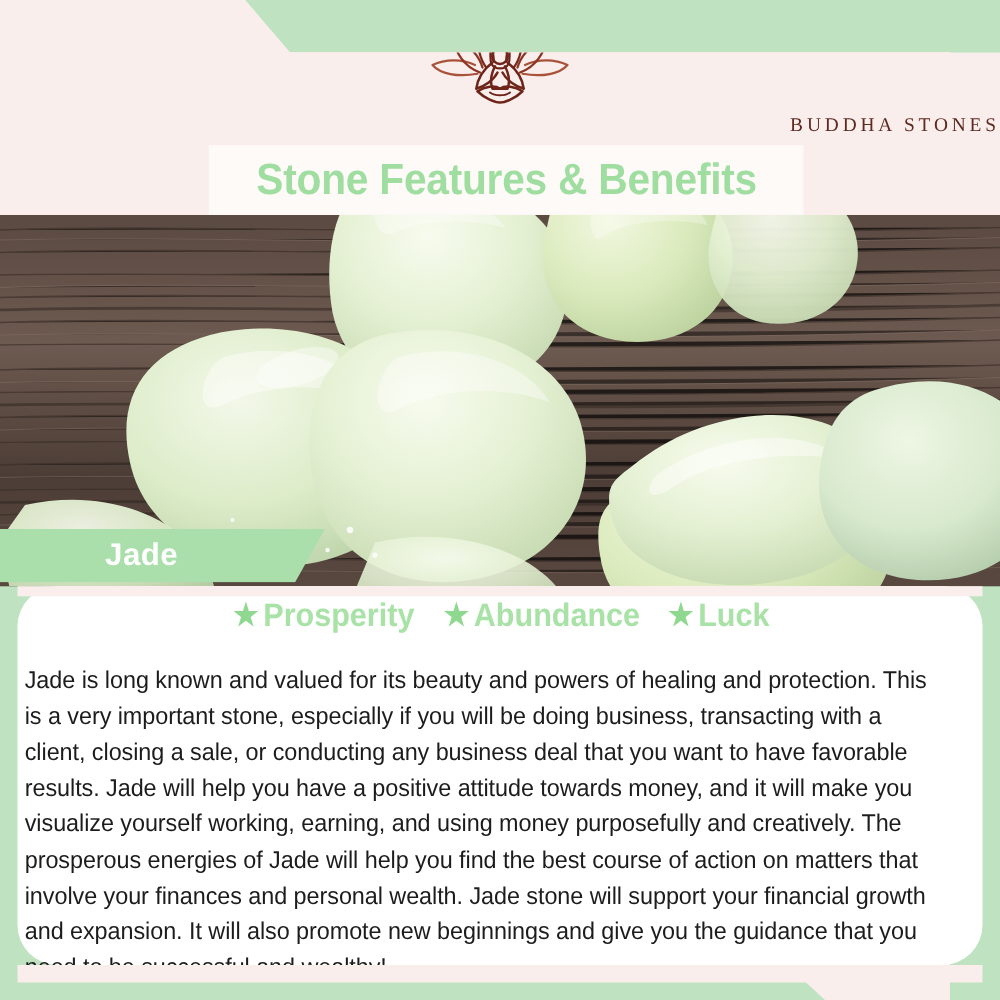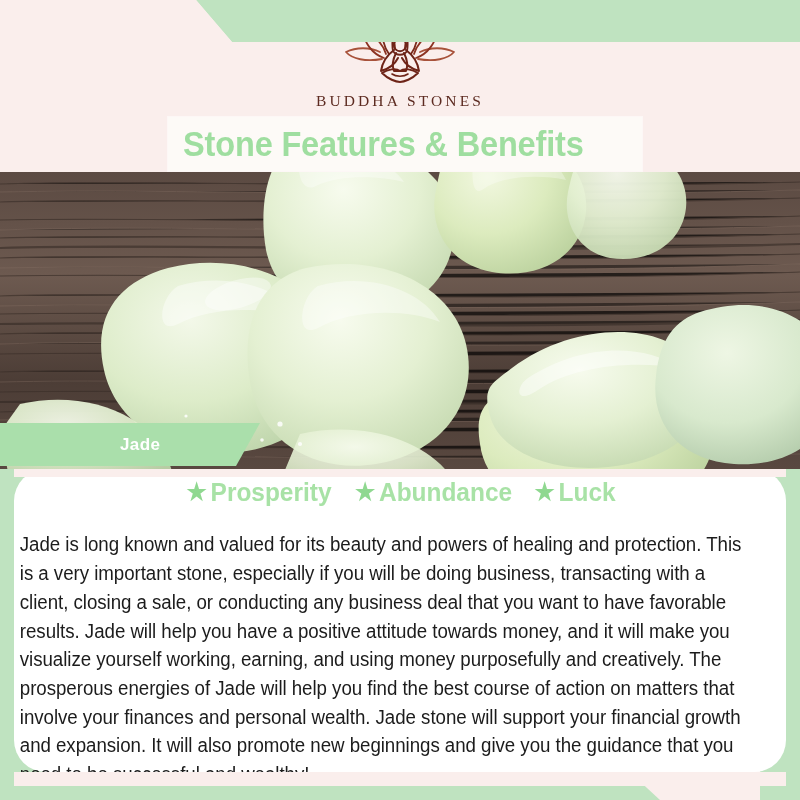--- a/index.html
+++ b/index.html
@@ -74,31 +74,32 @@
     height: 72px;
   }
   #brand-name {
     display: block;
     margin-top: 6px;
     font-family: "Liberation Serif", serif;
     font-size: 15.5px;
     letter-spacing: 3.1px;
     color: #5c2a20;
     font-weight: 400;
+    text-align: right;
   }
 
   
   #title-banner {
     position: absolute;
     left: 168px; top: 117px;
     width: 474px; height: 54px;
     background: #fdfaf7;
     display: flex;
     align-items: center;
-    justify-content: flex-start;
+    justify-content: center;
     box-shadow: 0 0 0 1px rgba(255,255,255,0.5);
   }
   #title-text {
     font-family: "Liberation Sans Narrow", "Liberation Sans", sans-serif;
     font-size: 35px;
     font-weight: bold;
     color: #9fdea0;
     letter-spacing: -0.2px;
     transform: scaleX(0.93);
     white-space: nowrap;
@@ -118,22 +119,22 @@
   #stone-label-band {
     position: absolute;
     left: 0; top: 423px;
     width: 260px; height: 43px;
     background: #aadfab;
     clip-path: polygon(0 0, 260px 0, 236px 43px, 0 43px);
     display: flex;
     align-items: center;
   }
   #stone-label {
-    margin-left: 120px;
-    font-size: 17px;
+    margin-left: 84px;
+    font-size: 25px;
     font-weight: bold;
     color: #ffffff;
     letter-spacing: 0.4px;
   }
 
   
   #content {
     position: absolute;
     left: 14px; top: 469px;
     width: 772px; height: 303px;

